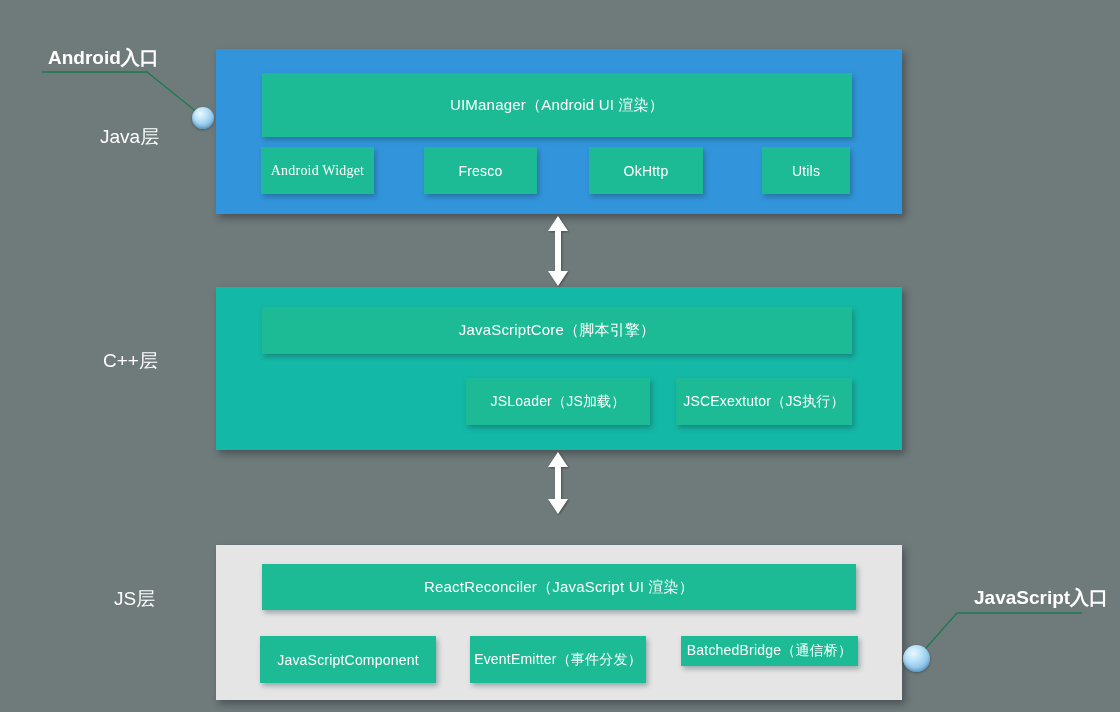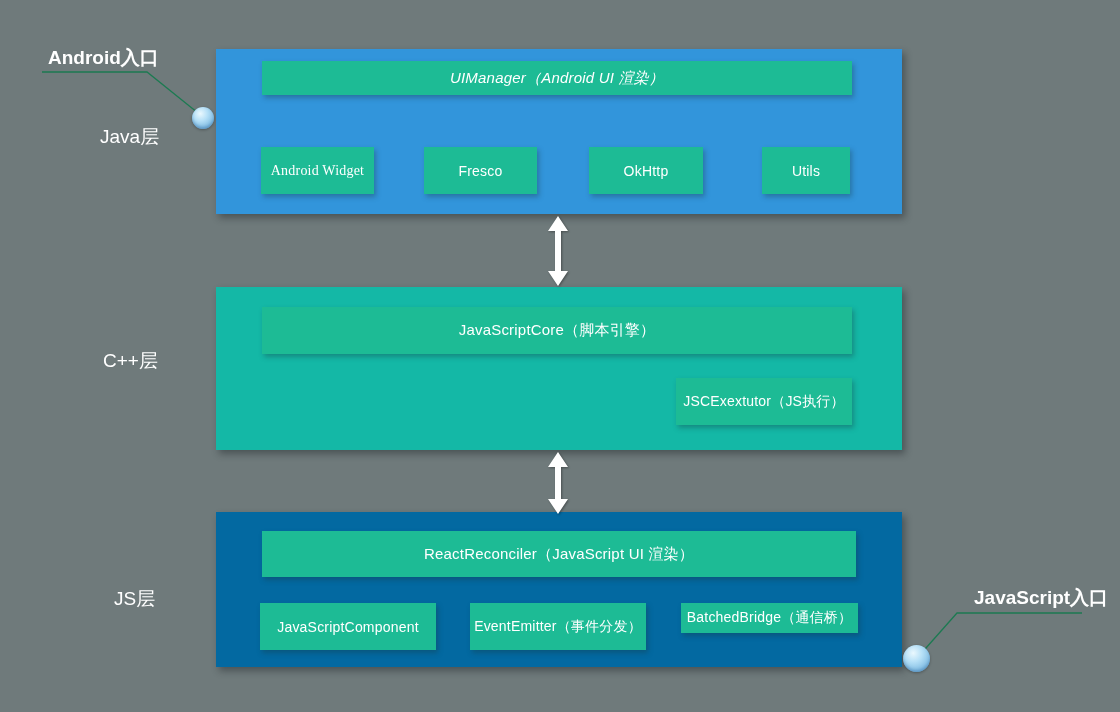--- a/index.html
+++ b/index.html
@@ -7,32 +7,32 @@
     position:relative; width:1120px; height:712px;
     background:#6f7a7b; overflow:hidden;
     font-family:"Liberation Sans", sans-serif;
   }
   .layer {
     position:absolute;
     box-shadow:3px 4px 7px rgba(30,38,42,0.45);
   }
   .layer.java { left:216px; top:49px;  width:686px; height:165px; background:#3295db; }
   .layer.cpp  { left:216px; top:287px; width:686px; height:163px; background:#14b8a6; }
-  .layer.js   { left:216px; top:512px; width:686px; height:155px; background:#0369a1; }
+  .layer.js   { left:216px; top:545px; width:686px; height:155px; background:#e5e5e5; }
 
   .gbox {
     position:absolute; background:#1dbb95; color:#ffffff;
     display:flex; align-items:center; justify-content:center;
     text-align:center; white-space:nowrap;
     font-size:14px; letter-spacing:0.2px;
     box-shadow:2px 3px 5px rgba(22,54,60,0.35);
   }
   .gbox.title { font-size:15px; }
 
-  .java .title { left:46px; top:12px; width:590px; height:34px;font-style:italic; }
+  .java .title { left:46px; top:24px; width:590px; height:64px; }
   .java .m0 { left:45px;  top:98px; width:113px; height:47px;font-family:Liberation Serif, serif; }
   .java .m1 { left:208px; top:98px; width:113px; height:47px; }
   .java .m2 { left:373px; top:98px; width:114px; height:47px; }
   .java .m3 { left:546px; top:98px; width:88px;  height:47px; }
 
   .cpp .title { left:46px; top:20px; width:590px; height:47px; }
   .cpp .m0 { left:45px;  top:91px; width:181px; height:47px; }
   .cpp .m1 { left:250px; top:91px; width:184px; height:47px; }
   .cpp .m2 { left:460px; top:91px; width:176px; height:47px; }
 
@@ -76,20 +76,21 @@
   <div class="layer java">
     <div class="gbox title">UIManager（Android UI 渲染）</div>
     <div class="gbox m0">Android Widget</div>
     <div class="gbox m1">Fresco</div>
     <div class="gbox m2">OkHttp</div>
     <div class="gbox m3">Utils</div>
   </div>
 
   <div class="layer cpp">
     <div class="gbox title">JavaScriptCore（脚本引擎）</div>
+    <div class="gbox m1">JSLoader（JS加载）</div>
     <div class="gbox m2">JSCExextutor（JS执行）</div>
   </div>
 
   <div class="layer js">
     <div class="gbox title">ReactReconciler（JavaScript UI 渲染）</div>
     <div class="gbox m0">JavaScriptComponent</div>
     <div class="gbox m1">EventEmitter（事件分发）</div>
     <div class="gbox m2">BatchedBridge（通信桥）</div>
   </div>
 

